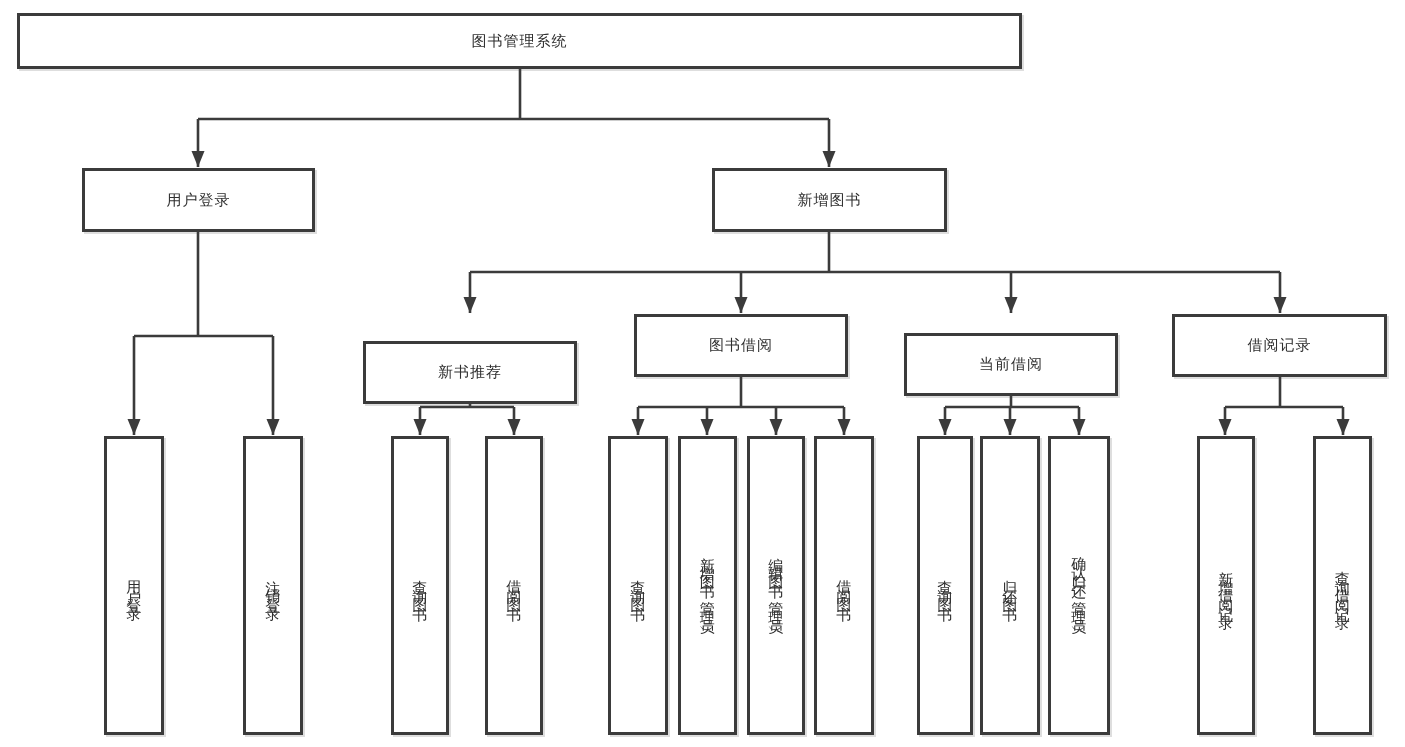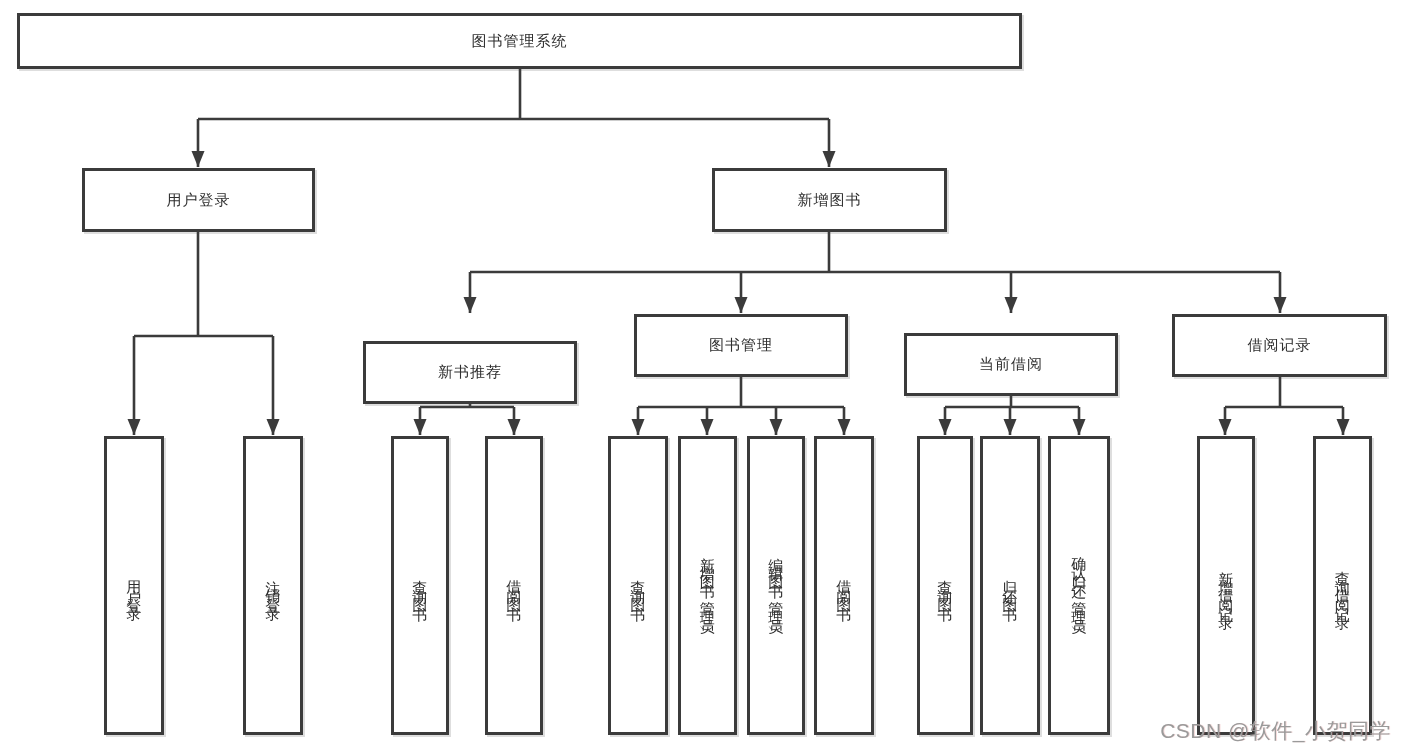--- a/index.html
+++ b/index.html
@@ -99,21 +99,21 @@
     <line x1="1225" y1="407" x2="1225" y2="435" marker-end="url(#ah)"></line>
     <line x1="1343" y1="407" x2="1343" y2="435" marker-end="url(#ah)"></line>
   </svg>
 
   <div class="node" style="left:17px;top:13px;width:1005px;height:56px;">图书管理系统</div>
 
   <div class="node" style="left:82px;top:168px;width:233px;height:64px;">用户登录</div>
   <div class="node" style="left:712px;top:168px;width:235px;height:64px;">新增图书</div>
 
   <div class="node" style="left:363px;top:314px;width:214px;height:63px;margin-top:27px;">新书推荐</div>
-  <div class="node" style="left:634px;top:314px;width:214px;height:63px;">图书管理</div>
+  <div class="node" style="left:634px;top:314px;width:214px;height:63px;">图书借阅</div>
   <div class="node" style="left:904px;top:314px;width:214px;height:63px;margin-top:19px;">当前借阅</div>
   <div class="node" style="left:1172px;top:314px;width:215px;height:63px;">借阅记录</div>
 
   <div class="node leaf" style="left:104px;top:436px;width:60px;height:299px;">
     <span>用户登录</span>
   </div>
   <div class="node leaf" style="left:243px;top:436px;width:60px;height:299px;">
     <span>注销登录</span>
   </div>
 
@@ -147,15 +147,14 @@
     <span>确认归还（管理员）</span>
   </div>
 
   <div class="node leaf" style="left:1197px;top:436px;width:58px;height:299px;">
     <span>新增借阅记录</span>
   </div>
   <div class="node leaf" style="left:1313px;top:436px;width:59px;height:299px;">
     <span>查询借阅记录</span>
   </div>
 
-  <div class="watermark">CSDN @软件_小贺同学</div>
 
 </div>
 
 </body></html>

